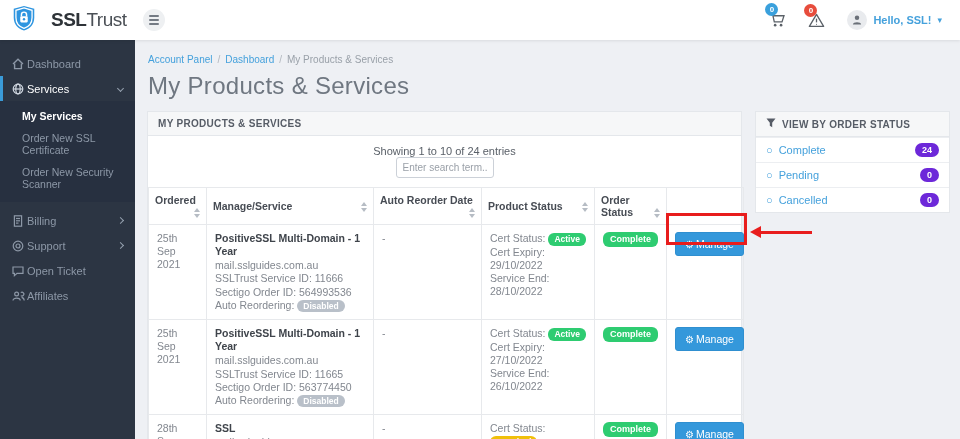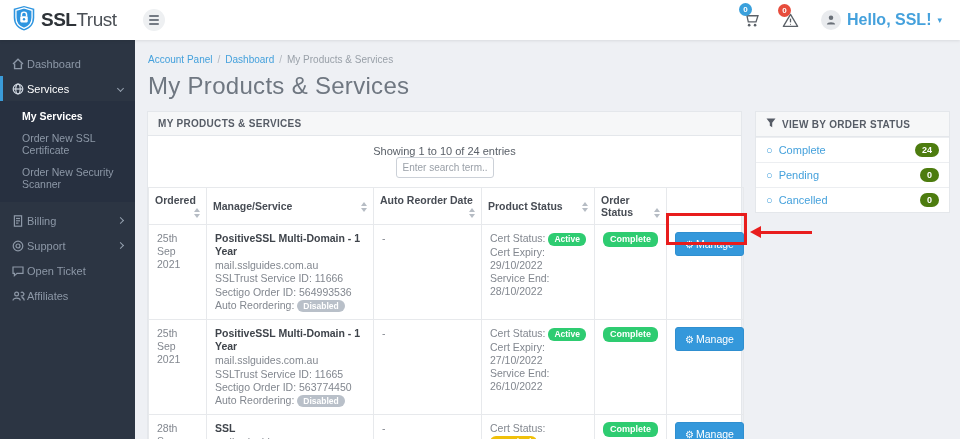--- a/index.html
+++ b/index.html
@@ -2,36 +2,36 @@
 <html><head>
 <meta charset="utf-8">
 <style>
   * { margin:0; padding:0; box-sizing:border-box; }
   body { font-family:"Liberation Sans", sans-serif; background:#dde0e4; }
   #app { position:relative; width:960px; height:439px; background:#eef0f4; overflow:hidden; }
 
   
   .topbar { position:absolute; left:0; top:0; width:960px; height:40px; background:#fff;
             box-shadow:0 1px 3px rgba(0,0,0,.09); z-index:5; display:flex; align-items:center; }
-  .logo { display:flex; align-items:center; gap:6px; padding-left:13px; width:135px; }
+  .logo { display:flex; align-items:center; gap:16px; padding-left:13px; width:135px; }
   .logo-text { font-size:19px; letter-spacing:-.5px; white-space:nowrap; }
   .logo-text b { color:#2e3338; font-weight:800; }
   .logo-text span { color:#4b5056; font-weight:400; }
   .burger { width:22px; height:22px; border-radius:50%; background:#eef0f2; margin-left:8px;
             display:flex; flex-direction:column; justify-content:center; align-items:center; gap:2px; cursor:pointer; }
   .burger i { display:block; width:10px; height:2px; background:#737a83; border-radius:1px; }
   .topbar-right { margin-left:auto; display:flex; align-items:center; gap:22px; padding-right:18px; }
   .icon-wrap { position:relative; cursor:pointer; }
   .count-badge { position:absolute; top:-9px; left:-4px; min-width:13px; height:13px; border-radius:7px;
                  color:#fff; font-size:8px; font-weight:bold; display:flex; align-items:center; justify-content:center; padding:0 3px; }
   .count-badge.blue { background:#3aa0dc; }
   .count-badge.red { background:#e74c3c; }
   .user-area { display:flex; align-items:center; gap:6px; cursor:pointer; }
   .avatar { width:20px; height:20px; border-radius:50%; background:#e9ebee; display:flex; align-items:center; justify-content:center; }
-  .greeting { color:#45a1dc; font-size:16px; font-weight:bold; }
+  .greeting { color:#45a1dc; font-size:11px; font-weight:bold; }
   .caret { color:#45a1dc; font-size:9px; }
 
   
   .sidebar { position:absolute; left:0; top:40px; width:135px; height:399px; background:#2c3543; z-index:4; }
   .side-item { display:flex; align-items:center; height:25px; padding-left:9px; color:#8d98a7;
                font-size:11px; cursor:pointer; border-left:3px solid transparent; }
   .side-item .si-icon { width:15px; display:flex; align-items:center; }
   .side-item.active { color:#fff; border-left-color:#3a9bd8; }
   .side-item .chev { margin-left:auto; margin-right:12px; }
   .chev { width:5px; height:5px; border-right:1.5px solid #95a0af; border-bottom:1.5px solid #95a0af; display:inline-block; }
@@ -86,21 +86,21 @@
   .manage-cell { text-align:center; }
   .manage-btn { background:#3498db; color:#fff; border:1px solid #2f8fd0; border-radius:3px;
                 font-size:10.5px; padding:5px 9px; cursor:pointer; font-family:Liberation Sans, sans-serif; }
   .manage-btn .gear { margin-right:2px; font-size:10px; }
 
   
   .filter-item { display:flex; align-items:center; padding:5px 10px; border-top:1px solid #eceef1;
                  font-size:11px; color:#45a1dc; cursor:pointer; }
   .filter-item:first-of-type { border-top:none; }
   .filter-item .circ { font-size:11px; margin-right:6px; color:#45a1dc; }
-  .pill { margin-left:auto; background:#4d7c0f; color:#fff; font-size:9px; font-weight:bold;
+  .pill { margin-left:auto; background:#6d28d9; color:#fff; font-size:9px; font-weight:bold;
           padding:2.5px 7px; border-radius:9px; line-height:1; }
 
   
   .ann { position:absolute; z-index:20; pointer-events:none; }
   #ann-rect { border:3px solid #e81d1d; }
   #ann-line { background:#e81d1d; height:3px; }
   #ann-head { width:0; height:0; border-top:6px solid transparent; border-bottom:6px solid transparent;
               border-right:11px solid #e81d1d; }
 
   .tb-icon svg { display:block; }

